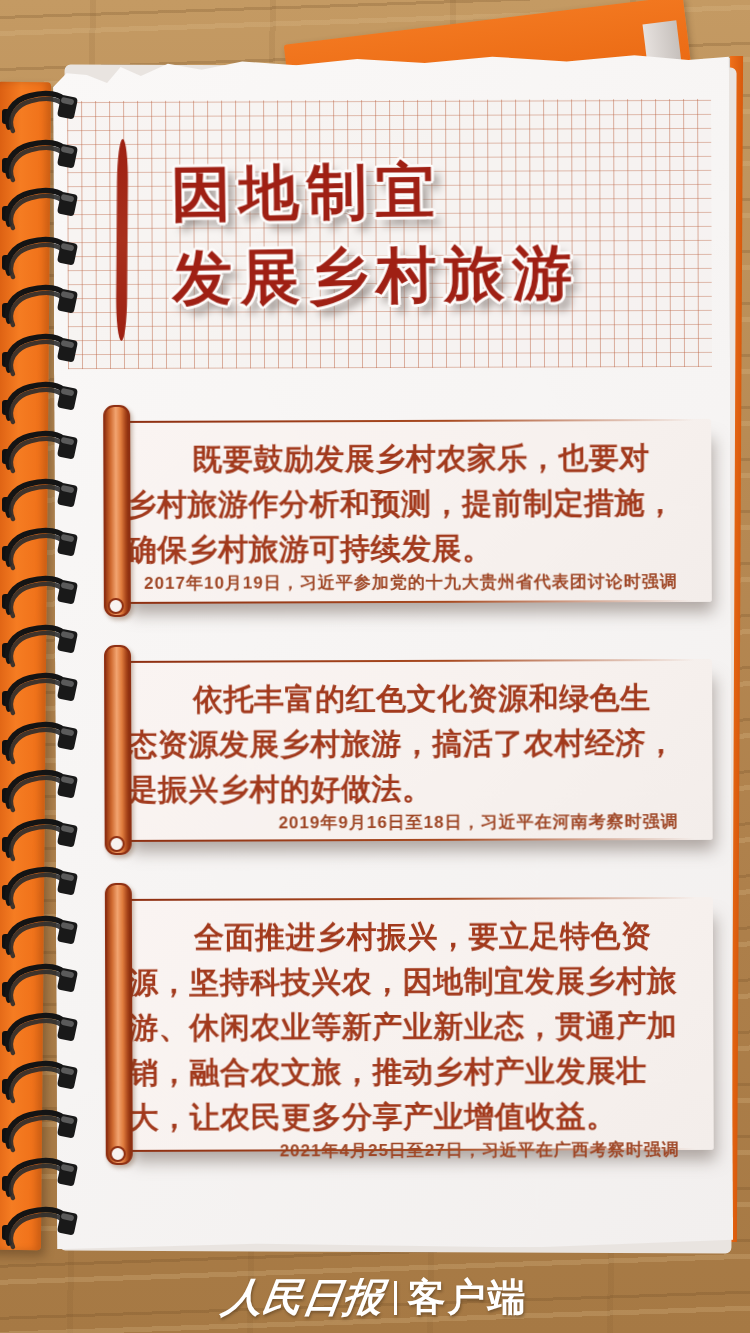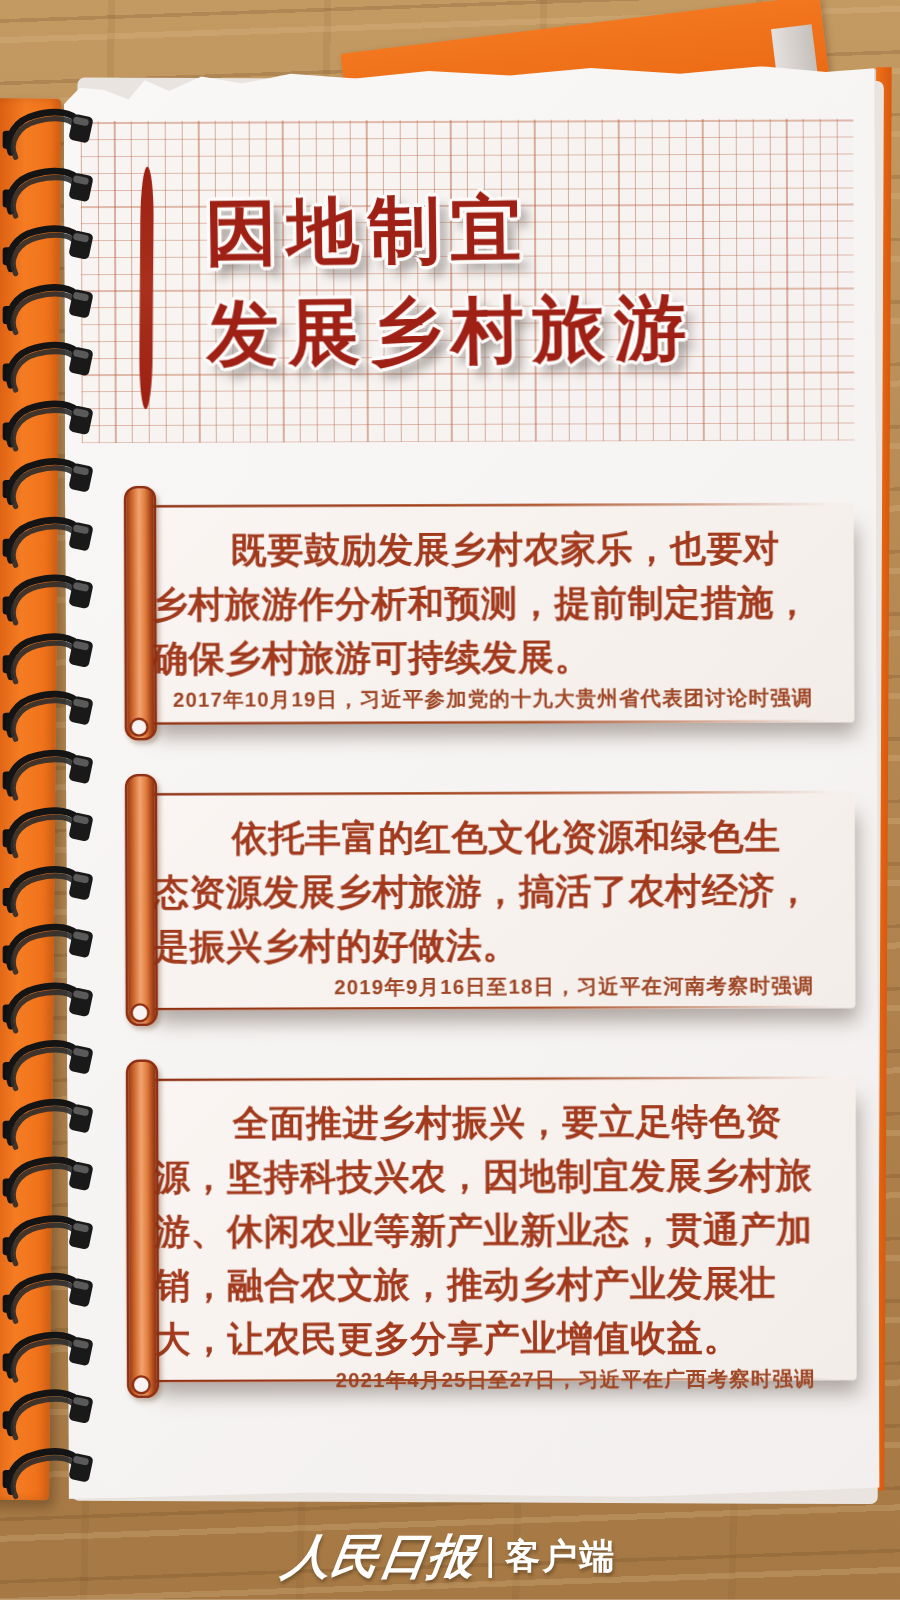--- a/index.html
+++ b/index.html
@@ -131,21 +131,21 @@
     position:absolute;left:0;right:0;top:1270px;z-index:4;
     display:flex;justify-content:center;align-items:center;gap:11px;color:#fff;
   }
   .brand-script{
     font-family:"Liberation Serif", serif;font-style:italic;font-weight:bold;
     font-size:40px;transform:skewX(-8deg);
     text-shadow:1px 2px 3px rgba(60,40,20,.45);
   }
   .brand-divider{width:3px;height:34px;background:#fff;box-shadow:1px 2px 3px rgba(60,40,20,.35);}
   .brand-suffix{
-    font-size:29px;font-weight:bold;letter-spacing:2px;
+    font-size:38px;font-weight:bold;letter-spacing:2px;
     text-shadow:1px 2px 3px rgba(60,40,20,.45);
   }
 </style>
 </head>
 <body>
 
 <div class="wood"></div>
 
 <div class="cover-topright"></div>
 <div class="stack-topright"></div>

